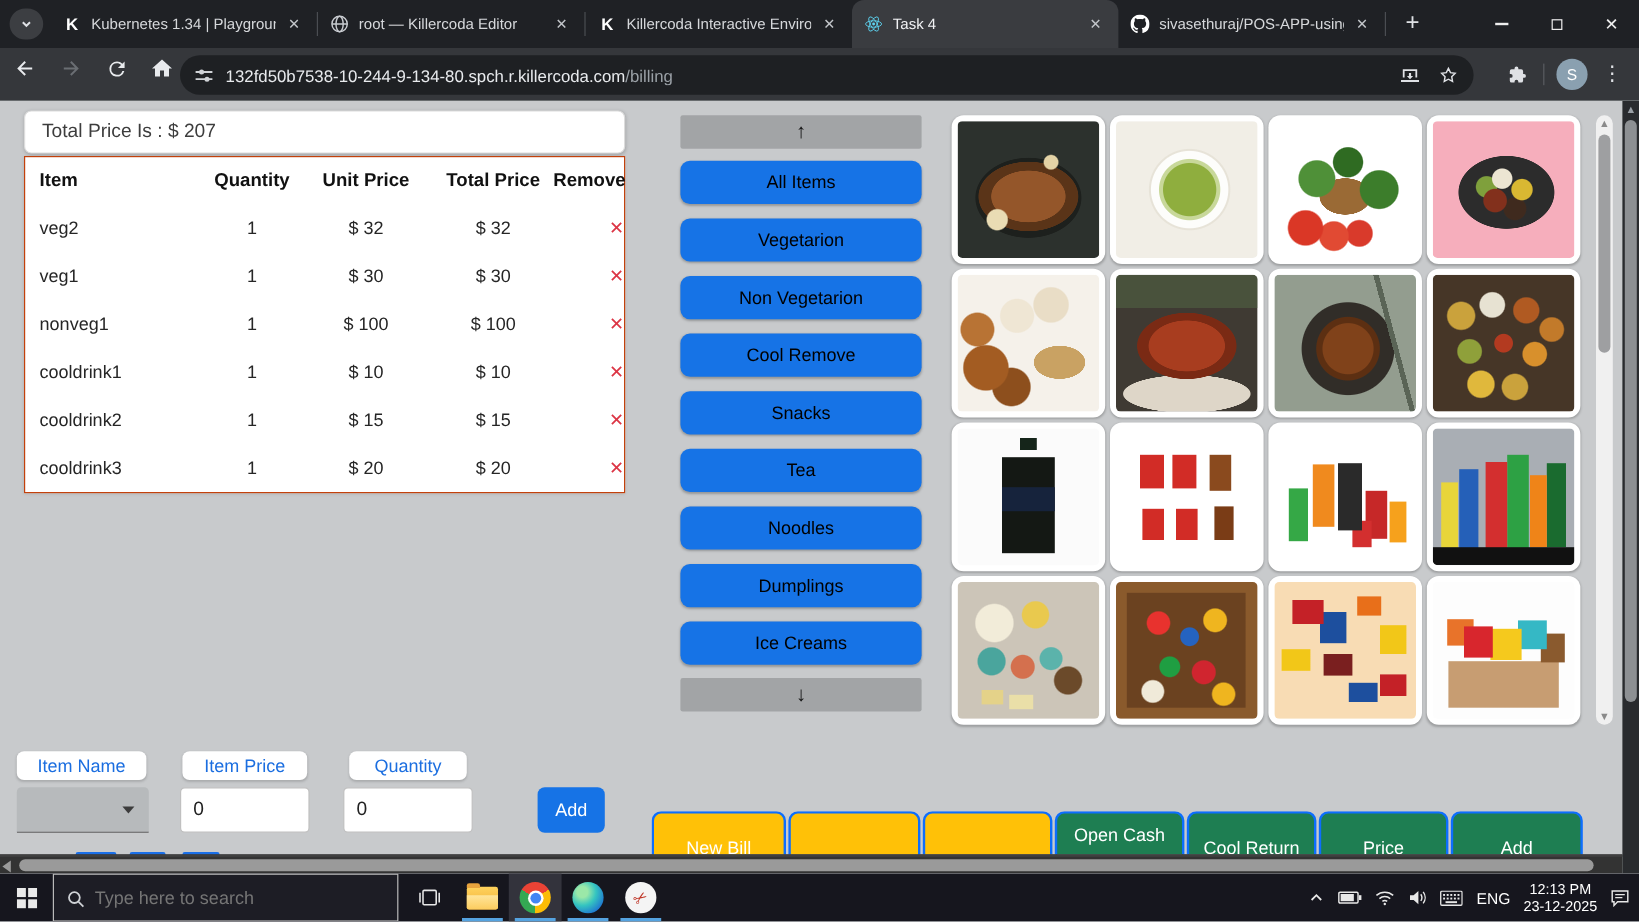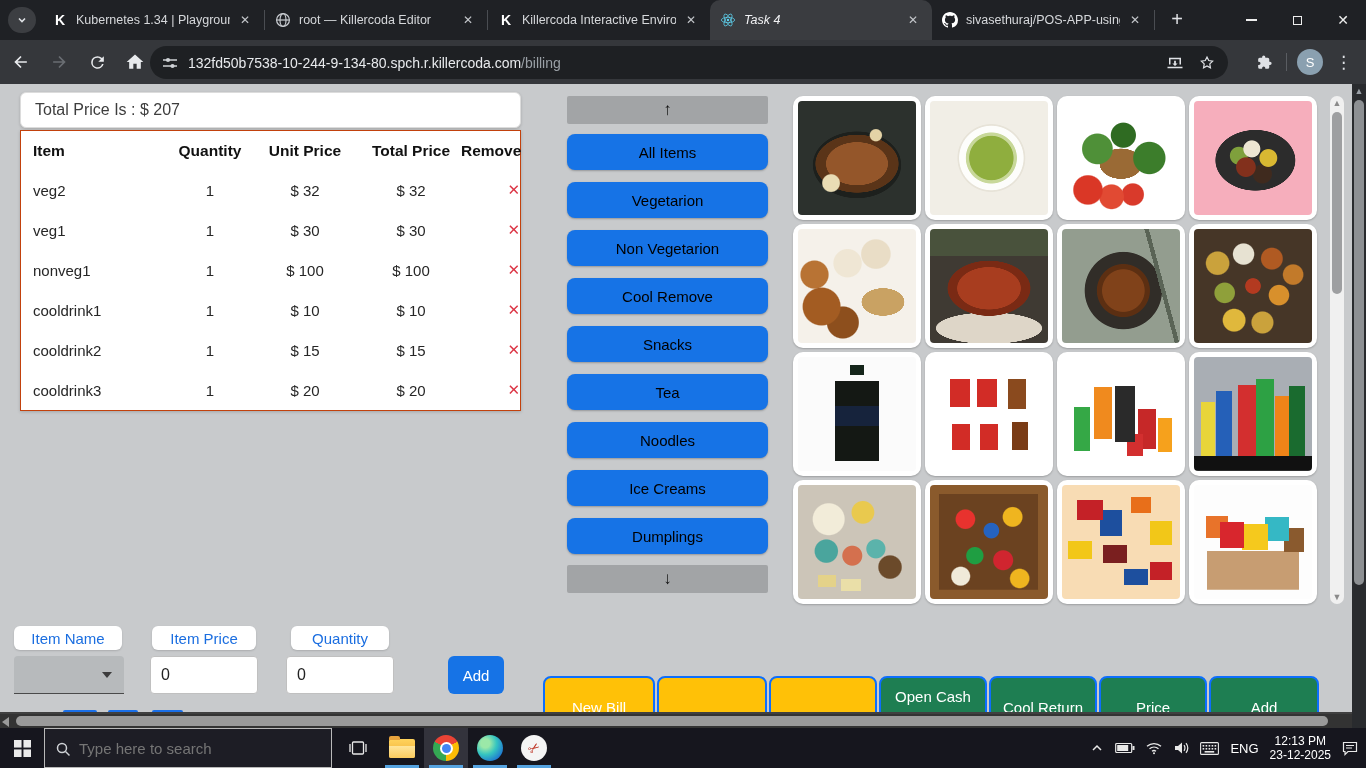--- a/index.html
+++ b/index.html
@@ -4,35 +4,35 @@
 <style>
   * { margin:0; padding:0; box-sizing:border-box; }
   html,body { width:1366px; height:768px; overflow:hidden; }
   body { font-family:"Liberation Sans","DejaVu Sans",sans-serif; background:#c8cacc; position:relative; }
 
   
   .tabbar { position:absolute; left:0; top:0; width:1366px; height:40px; background:#1f2125; display:flex; align-items:flex-end; }
   .tabsearch { position:absolute; left:8px; top:7px; width:28px; height:26px; border-radius:13px; background:#3c3e42; display:flex; align-items:center; justify-content:center; }
   .tabs { position:absolute; left:42px; top:0; height:40px; display:flex; align-items:flex-end; }
   .tab { width:222px; height:40px; display:flex; align-items:center; padding:0 10px; color:#d6d8db; }
-  .tab.active { background:#3a3c40; border-radius:10px 10px 0 0; color:#f1f2f4;font-style:italic; }
+  .tab.active { background:#3a3c40; border-radius:10px 10px 0 0; color:#f1f2f4; }
   .tab-title { font-size:12.5px; margin-left:8px; white-space:nowrap; overflow:hidden; flex:1; }
   .tab-close { font-size:12px; color:#c3c6ca; margin-left:6px; width:18px; height:18px; line-height:18px; text-align:center; border-radius:9px; flex:none; }
   .tabsep { width:1px; height:20px; background:#4a4d52; margin-bottom:10px; }
   .kfav { font-weight:bold; font-size:14px; color:#fff; width:16px; text-align:center; flex:none; }
   .fav { flex:none; display:inline-flex; }
   .newtab { width:28px; height:28px; margin:0 0 6px 8px; color:#dfe1e5; font-size:20px; text-align:center; line-height:26px; border-radius:14px; }
   .wincontrols { position:absolute; right:0; top:0; height:40px; display:flex; }
   .winbtn { width:46px; height:40px; display:flex; align-items:center; justify-content:center; }
   .ic-min { width:11px; height:1.5px; background:#eee; }
   .ic-max { width:9px; height:9px; border:1.2px solid #eee; }
   .ic-close { color:#eee; font-size:14px; }
 
   
-  .toolbar { position:absolute; left:0; top:40px; width:1366px; height:44px; background:#35373b; display:flex; align-items:center; }
+  .toolbar { position:absolute; left:0; top:40px; width:1366px; height:44px; background:#35373b; display:flex; }
   .navic { width:34px; height:34px; display:flex; align-items:center; justify-content:center; margin-left:4px; border-radius:17px; }
   .omnibox { position:absolute; left:150px; top:6px; width:1078px; height:33px; background:#1e2023; border-radius:17px; display:flex; align-items:center; padding:0 12px; }
   .urltext { font-size:14px; color:#e8eaed; margin-left:10px; flex:1; white-space:nowrap; overflow:hidden; }
   .urlpath { color:#9aa0a6; }
   .omni-right { display:flex; align-items:center; gap:14px; margin-left:8px; }
   .tbsep { width:1.5px; height:18px; background:#5a5d62; margin:0 10px 0 12px; }
   .avatar { width:26px; height:26px; border-radius:13px; background:#8aa0b0; color:#fff; font-size:13px; display:flex; align-items:center; justify-content:center; }
   .kebab { color:#dfe1e5; font-size:17px; margin:0 14px 0 12px; }
   .toolbar-right { position:absolute; right:0; top:40px; height:44px; display:flex; align-items:center; }
 
@@ -320,22 +320,22 @@
 
   <div class="cats">
     <button class="scrollbtn">↑</button>
     <button class="catbtn first">All Items</button>
     <button class="catbtn">Vegetarion</button>
     <button class="catbtn">Non Vegetarion</button>
     <button class="catbtn">Cool Remove</button>
     <button class="catbtn">Snacks</button>
     <button class="catbtn">Tea</button>
     <button class="catbtn">Noodles</button>
+    <button class="catbtn">Dumplings</button>
     <button class="catbtn">Ice Creams</button>
-    <button class="catbtn">Dumplings</button>
     <button class="scrollbtn down">↓</button>
   </div>
 
   <div class="grid">
     <div class="card">
         <div class="photo ph1"></div>
       </div>
     <div class="card">
         <div class="photo ph2"></div>
       </div>

